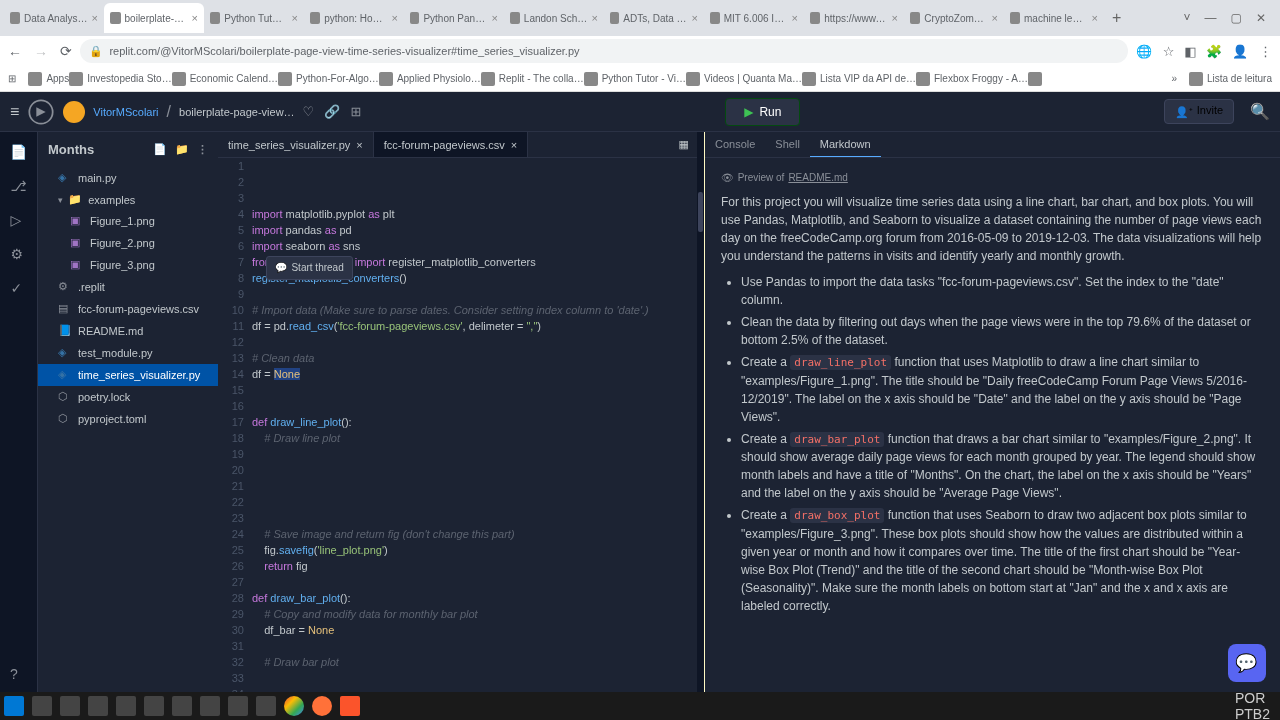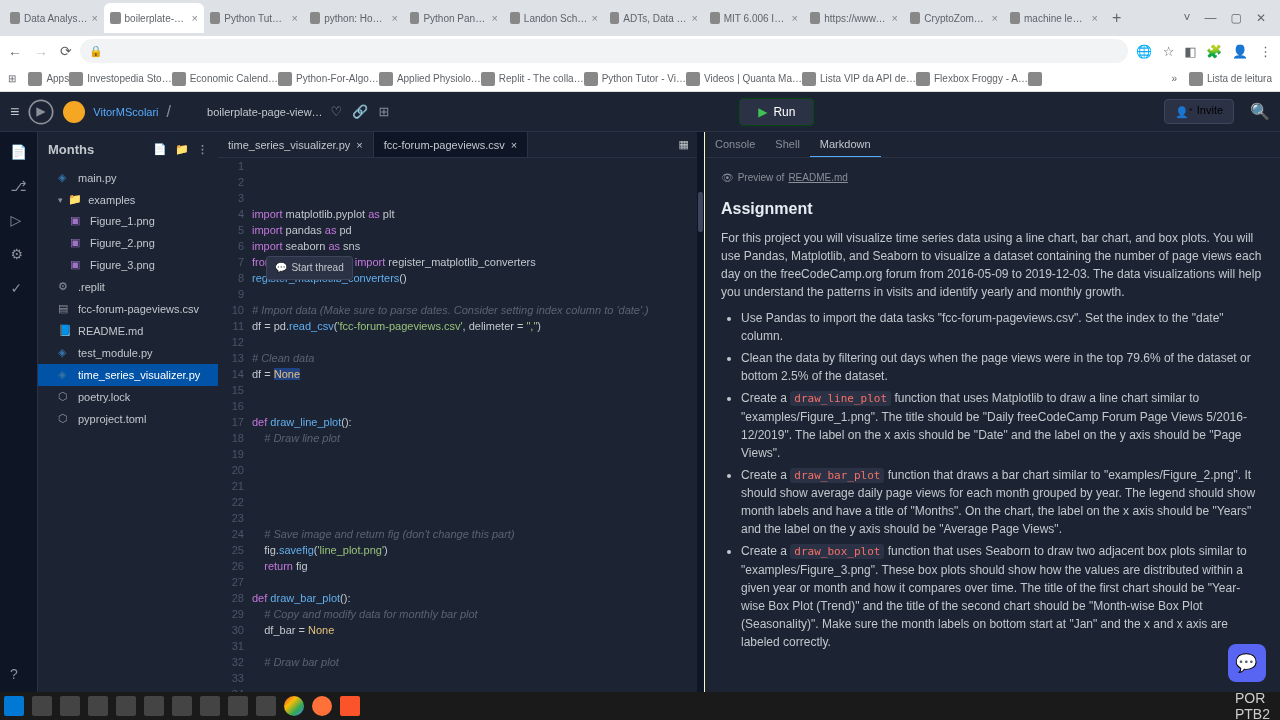--- a/index.html
+++ b/index.html
@@ -14,21 +14,21 @@
 .url-field { flex:1; background:#f1f3f4; border-radius:14px; height:24px; display:flex; align-items:center; padding:0 10px; font-size:11px; color:#5f6368; gap:6px; }
 .url-icons { display:flex; gap:10px; color:#5f6368; font-size:13px; }
 .bookmarks { background:#fff; height:26px; display:flex; align-items:center; padding:0 8px; gap:12px; font-size:10px; color:#5f6368; border-bottom:1px solid #ddd; }
 .bm { display:flex; align-items:center; gap:4px; white-space:nowrap; }
 .bm-ico { width:14px; height:14px; background:#888; border-radius:2px; }
 .rhdr { background:#1c2333; height:40px; display:flex; align-items:center; padding:0 10px; gap:8px; border-bottom:1px solid #2b3245; }
 .ham { color:#c2c8cc; font-size:16px; }
 .rlogo { width:28px; height:28px; }
 .ava { width:22px; height:22px; border-radius:50%; background:#f5a623; }
 .bc { font-size:11px; color:#57abff; }
-.bc2 { color:#c2c8cc;margin-left:28px; }
+.bc2 { color:#c2c8cc; }
 .hdr-ic { display:flex; gap:10px; color:#8a8f98; font-size:13px; }
 .run-btn { background:#2b3245; border:1px solid #044a10; color:#fff; padding:6px 18px; border-radius:4px; font-size:12px; display:flex; align-items:center; gap:6px; margin:0 auto; }
 .inv-btn { background:#2b3245; border:1px solid #3d445c; padding:4px 10px; border-radius:4px; font-size:11px; display:flex; gap:4px; }
 .content { display:flex; height:calc(720px - 36px - 30px - 26px - 40px - 28px); }
 .sbar { width:38px; background:#0e1525; display:flex; flex-direction:column; align-items:center; gap:18px; padding-top:12px; border-right:1px solid #2b3245; }
 .sic { width:16px; height:16px; color:#8a8f98; font-size:14px; }
 .sic.active { color:#57abff; }
 .files { width:180px; background:#1c2333; display:flex; flex-direction:column; }
 .fh { padding:10px; display:flex; align-items:center; font-size:13px; font-weight:600; }
 .fh-ic { margin-left:auto; display:flex; gap:8px; color:#8a8f98; font-size:11px; }
@@ -146,20 +146,21 @@
 </div>
 
 <div class="url-bar">
   <div class="url-nav">
     <span>←</span>
     <span style="opacity:.4;">→</span>
     <span>⟳</span>
   </div>
   <div class="url-field">
     <span>🔒</span>
+    <span>replit.com/@VitorMScolari/boilerplate-page-view-time-series-visualizer#time_series_visualizer.py</span>
   </div>
   <div class="url-icons">
     <span>🌐</span>
     <span>☆</span>
     <span>◧</span>
     <span>🧩</span>
     <span>👤</span>
     <span>⋮</span>
   </div>
 </div>
@@ -340,21 +341,20 @@
     </div>
 
   <div class="right">
     <div class="rtabs">
       <div class="rt">Console</div>
       <div class="rt">Shell</div>
       <div class="rt active">Markdown</div>
     </div>
     <div class="mdv">
       <div class="prv">👁 <span>Preview of</span> <span style="text-decoration:underline;">README.md</span></div>
-      <h2>Assignment</h2>
       <p>For this project you will visualize time series data using a line chart, bar chart, and box plots. You will use Pandas, Matplotlib, and Seaborn to visualize a dataset containing the number of page views each day on the freeCodeCamp.org forum from 2016-05-09 to 2019-12-03. The data visualizations will help you understand the patterns in visits and identify yearly and monthly growth.</p>
       <ul>
         <li>Use Pandas to import the data tasks "fcc-forum-pageviews.csv". Set the index to the "date" column.</li>
         <li>Clean the data by filtering out days when the page views were in the top 79.6% of the dataset or bottom 2.5% of the dataset.</li>
         <li><span>Create a </span><code>draw_line_plot</code><span> function that uses Matplotlib to draw a line chart similar to "examples/Figure_1.png". The title should be "Daily freeCodeCamp Forum Page Views 5/2016-12/2019". The label on the x axis should be "Date" and the label on the y axis should be "Page Views".</span></li>
         <li><span>Create a </span><code>draw_bar_plot</code><span> function that draws a bar chart similar to "examples/Figure_2.png". It should show average daily page views for each month grouped by year. The legend should show month labels and have a title of "Months". On the chart, the label on the x axis should be "Years" and the label on the y axis should be "Average Page Views".</span></li>
         <li><span>Create a </span><code>draw_box_plot</code><span> function that uses Seaborn to draw two adjacent box plots similar to "examples/Figure_3.png". These box plots should show how the values are distributed within a given year or month and how it compares over time. The title of the first chart should be "Year-wise Box Plot (Trend)" and the title of the second chart should be "Month-wise Box Plot (Seasonality)". Make sure the month labels on bottom start at "Jan" and the x and x axis are labeled correctly.</span></li>
       </ul>
 
     </div>

